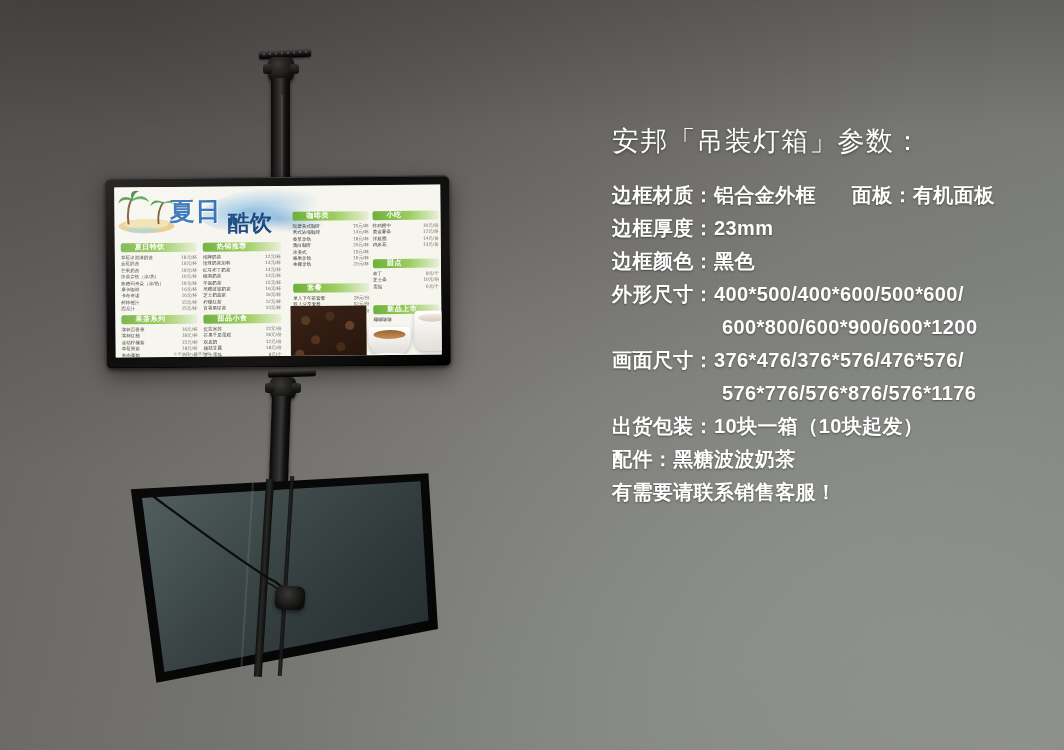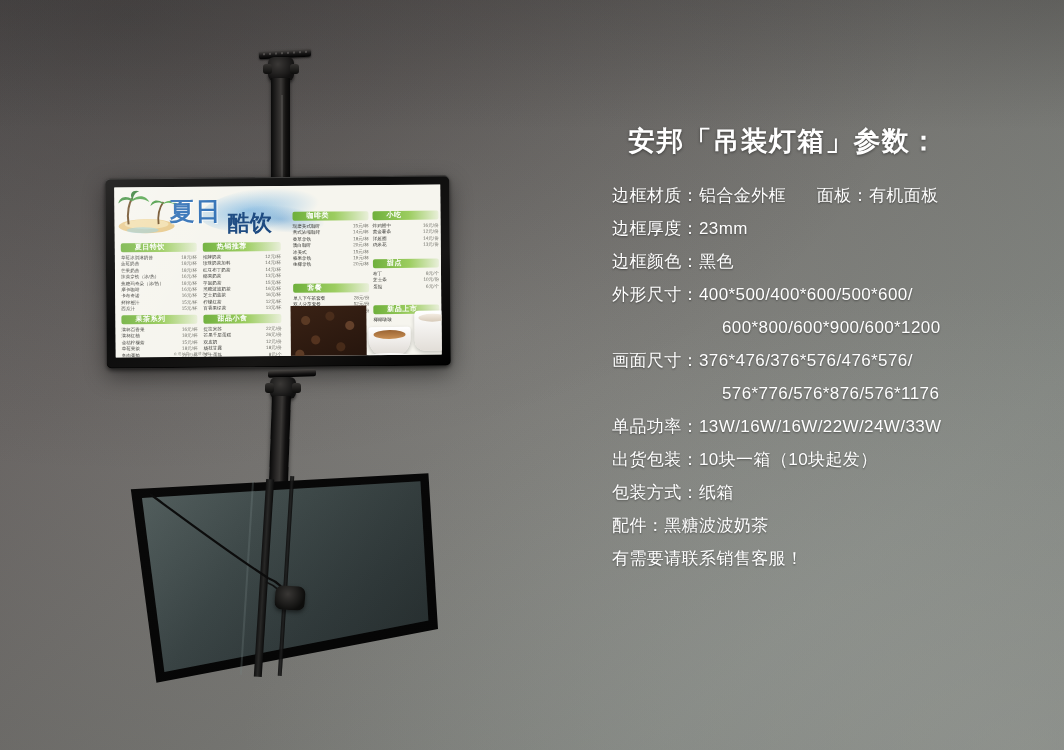--- a/index.html
+++ b/index.html
@@ -133,23 +133,23 @@
      background:linear-gradient(90deg,#0d0d0d,#1e1e1e 50%,#090909);transform:rotate(3.6deg);opacity:.9;}
   .rear-hub{position:absolute;left:49%;top:54%;width:30px;height:24px;
      background:radial-gradient(circle at 42% 34%,#393735,#0d0d0c 72%);border-radius:7px;
      transform:rotate(4deg);box-shadow:0 2px 4px rgba(0,0,0,.5);}
   .cable{position:absolute;inset:0;}
   .panel-split{position:absolute;left:40%;top:5%;width:1.5px;height:90%;
      background:rgba(120,132,132,.28);transform:rotate(3.6deg);}
 
   
   .specs{position:absolute;left:612px;top:128px;width:440px;color:#ffffff;}
-  .spec-title{font-size:27px;font-weight:700;letter-spacing:1.2px;margin:0 0 24px 16px;
+  .spec-title{font-size:27px;font-weight:400;letter-spacing:1.2px;margin:0 0 24px 0;
      text-shadow:0 1px 3px rgba(0,0,0,.45);line-height:1;}
-  .spec-line{font-size:17px;line-height:33px;font-weight:400;letter-spacing:.4px;
+  .spec-line{font-size:20px;line-height:33px;font-weight:700;letter-spacing:.4px;
      text-shadow:0 1px 2px rgba(0,0,0,.42);white-space:pre;}
   .spec-line.cont{padding-left:110px;}
 </style>
 </head>
 <body>
 
 <div id="stage">
 
   <div class="bg"></div>
   <div class="bg-band"></div>
@@ -475,20 +475,18 @@
 
   <div class="specs">
     <div class="spec-title">安邦「吊装灯箱」参数：</div>
     <div class="spec-line">边框材质：铝合金外框      面板：有机面板</div>
     <div class="spec-line">边框厚度：23mm</div>
     <div class="spec-line">边框颜色：黑色</div>
     <div class="spec-line">外形尺寸：400*500/400*600/500*600/</div>
     <div class="spec-line cont">600*800/600*900/600*1200</div>
     <div class="spec-line">画面尺寸：376*476/376*576/476*576/</div>
     <div class="spec-line cont">576*776/576*876/576*1176</div>
-    <div class="spec-line">单品功率：13W/16W/16W/22W/24W/33W</div>
     <div class="spec-line">出货包装：10块一箱（10块起发）</div>
-    <div class="spec-line">包装方式：纸箱</div>
     <div class="spec-line">配件：黑糖波波奶茶</div>
     <div class="spec-line">有需要请联系销售客服！</div>
   </div>
 
 </div>
 
 </body></html>

